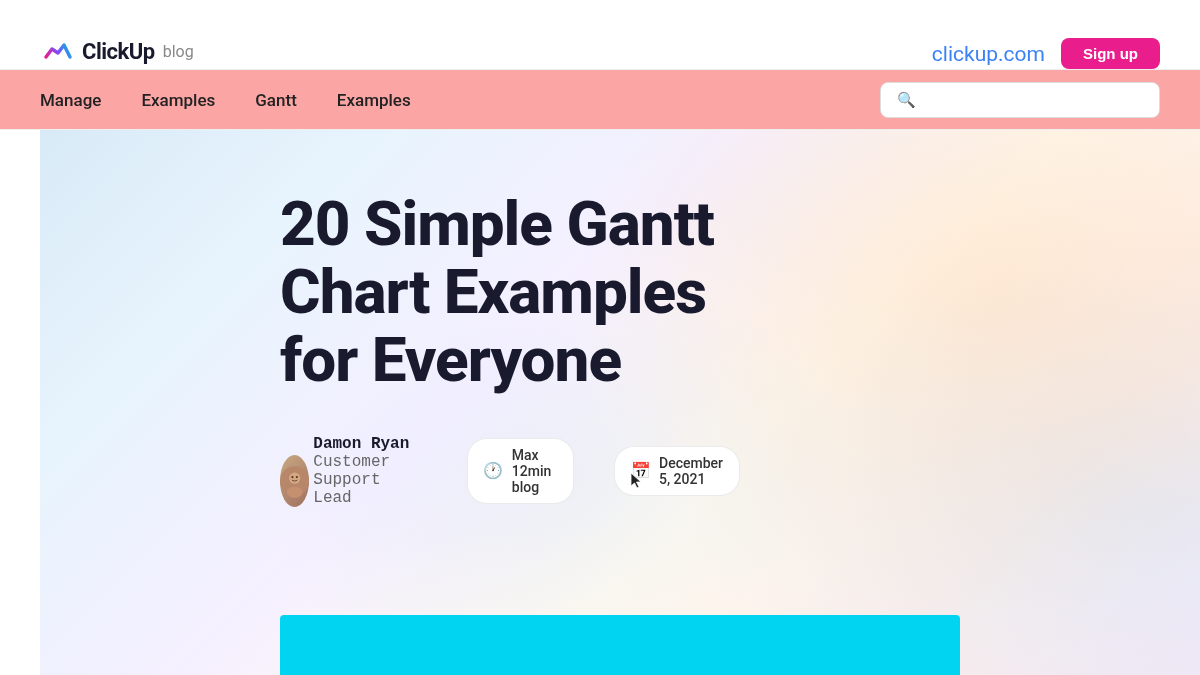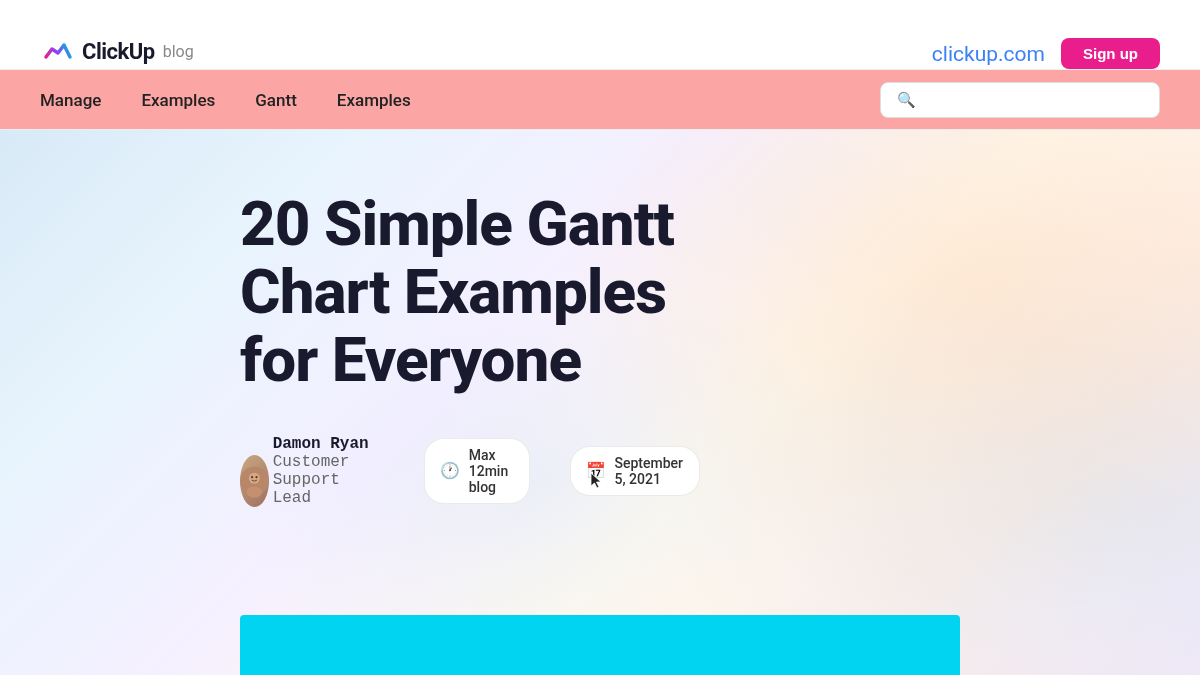--- a/index.html
+++ b/index.html
@@ -129,20 +129,21 @@
       background: transparent;
       width: 100%;
     }
 
     
     .hero {
       position: relative;
       height: 545px;
       overflow: hidden;
       background: linear-gradient(135deg, #d8eaf7 0%, #e8f4fd 20%, #f5f0ff 40%, #fef9f0 60%, #fdeee8 80%, #f5e8f5 100%);
+      margin-left: 40px;
     }
 
     .hero-bg-decoration {
       position: absolute;
       top: 0;
       right: 0;
       width: 60%;
       height: 100%;
       background: radial-gradient(ellipse at 70% 30%, rgba(255,200,150,0.3) 0%, transparent 60%),
                   radial-gradient(ellipse at 90% 70%, rgba(200,230,255,0.4) 0%, transparent 50%);
@@ -314,21 +315,21 @@
         </div>
       </div>
 
       <div class="meta-badge">
         <span class="meta-icon">🕐</span>
         <span>Max 12min blog</span>
       </div>
 
       <div class="meta-badge">
         <span class="meta-icon">📅</span>
-        <span>September 5, 2021</span>
+        <span>December 5, 2021</span>
       </div>
     </div>
   </div>
 
   <div class="hero-bottom-bar"></div>
 
   <svg class="cursor" viewBox="0 0 12 18" fill="none" xmlns="http://www.w3.org/2000/svg">
     <path d="M1 1L1 14L4.5 11L7 16L9 15L6.5 10L11 10Z" fill="#222" stroke="#fff" stroke-width="0.8"></path>
   </svg>
 </section>

